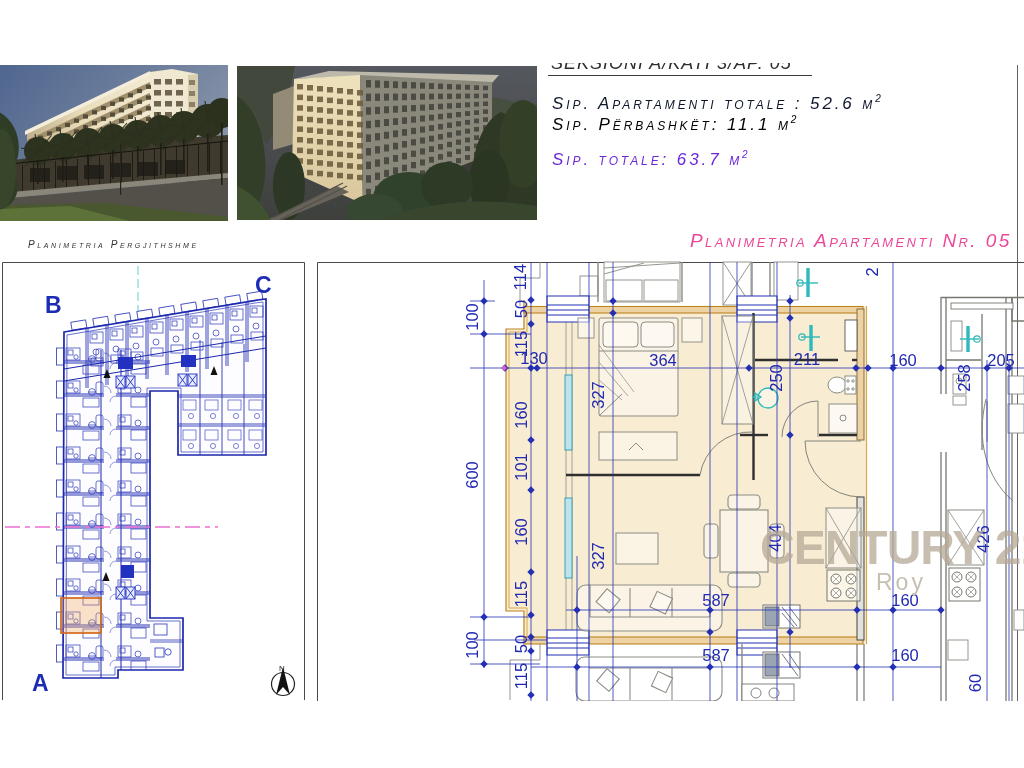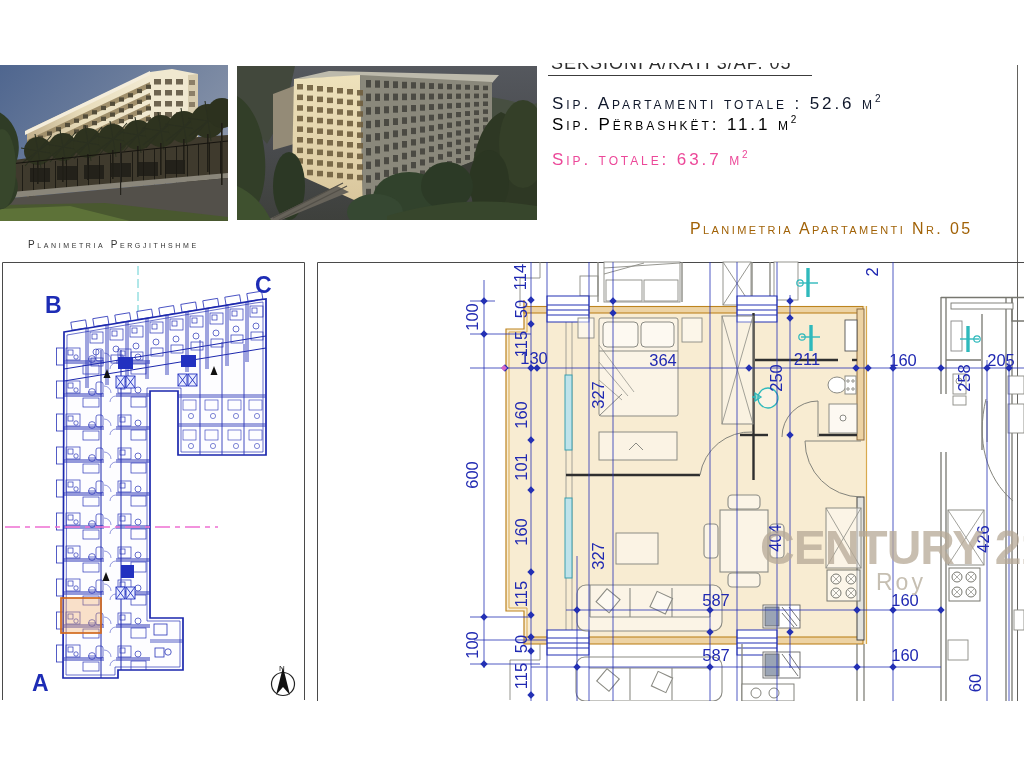--- a/index.html
+++ b/index.html
@@ -1,16 +1,16 @@
 <!DOCTYPE html>
 <html><head><meta charset="utf-8"><style>html,body{margin:0;padding:0;width:1024px;height:768px;background:#fff;overflow:hidden}
 *{box-sizing:border-box}
 body{font-family:"Liberation Sans",sans-serif;color:#3a3a3a;position:relative}
 .abs{position:absolute}
-.cad{font-variant:small-caps;letter-spacing:2.9px;white-space:nowrap}
+.cad{font-style:italic;font-variant:small-caps;letter-spacing:2.9px;white-space:nowrap}
 </style></head><body>
 
 <div class="abs" style="left:0;top:65px;width:228px;height:156px;overflow:hidden"><svg width="228" height="156" viewBox="0 0 228 156">
 <defs>
 <linearGradient id="sky1" x1="0" y1="0" x2="1" y2="0.6">
           <stop offset="0" stop-color="#4f668f"></stop>
           <stop offset="0.6" stop-color="#73839f"></stop>
           <stop offset="1" stop-color="#8c97ab"></stop>
         </linearGradient>
 <linearGradient id="fac1" x1="0" y1="0" x2="1" y2="0">
@@ -458,25 +458,25 @@
 <div class="abs" style="left:551px;top:63px;width:275px;height:12px;overflow:hidden">
     <div class="cad" style="position:relative;top:-10px;font-size:18px;letter-spacing:1px;color:#2e2e2e">SEKSIONI A/KATI 3/AP. 05</div>
   </div>
 
 <div class="abs" style="left:548px;top:75px;width:264px;border-top:1.6px solid #3c3c3c"></div>
 
 <div class="abs cad" style="left:552px;top:93px;font-size:17px;color:#0f172a">Sip. Apartamenti totale : 52.6 m<sup style="font-size:10px">2</sup></div>
 
 <div class="abs cad" style="left:552px;top:114px;font-size:17px;color:#000000">Sip. Përbashkët: 11.1 m<sup style="font-size:10px">2</sup></div>
 
-<div class="abs cad" style="left:552px;top:149px;font-size:17px;color:#ec4899">Sip. totale: 63.7 m<sup style="font-size:10px">2</sup></div>
+<div class="abs cad" style="left:552px;top:149px;font-size:17px;color:#6d28d9">Sip. totale: 63.7 m<sup style="font-size:10px">2</sup></div>
 
 <div class="abs cad" style="left:28px;top:239px;font-size:10px;letter-spacing:2.6px;color:#333">Planimetria Pergjithshme</div>
 
-<div class="abs cad" style="left:690px;top:220px;font-size:16px;letter-spacing:2.4px;color:#a16207">Planimetria Apartamenti Nr. 05</div>
+<div class="abs cad" style="left:690px;top:230px;font-size:19px;letter-spacing:2.4px;color:#ec4899">Planimetria Apartamenti Nr. 05</div>
 
 <div class="abs" style="left:1017px;top:65px;width:1.2px;height:636px;background:#63625e"></div>
 
 <svg style="position:absolute;left:0;top:255px" width="310" height="450" viewBox="0 255 310 450">
 
 <path d="M2.5,700 L2.5,262.5 L304.5,262.5 L304.5,700" fill="none" stroke="#4a4a4a" stroke-width="1"></path>
 
 <line x1="138" y1="266" x2="138" y2="396" stroke="#63cfd2" stroke-width="1" stroke-dasharray="9 4"></line>
 <defs>
       <clipPath id="bclip">

